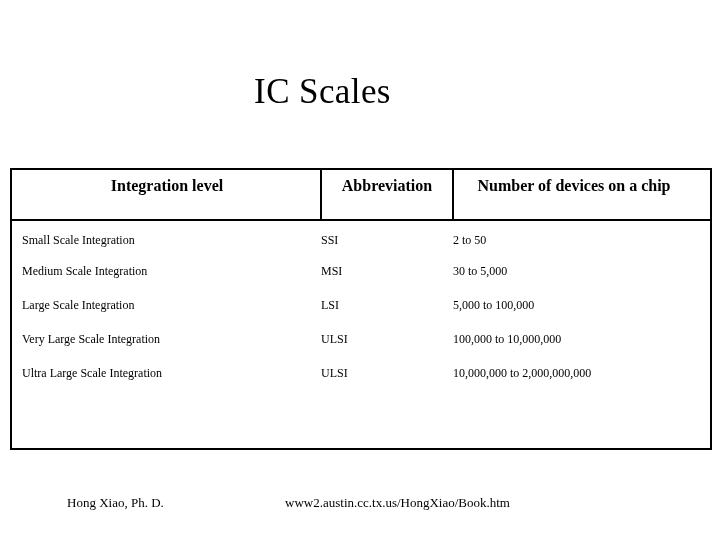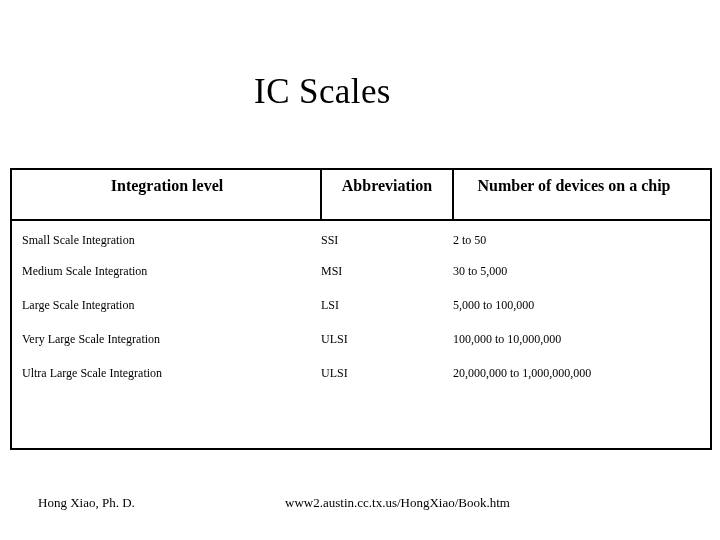--- a/index.html
+++ b/index.html
@@ -103,21 +103,21 @@
     position: absolute;
     left: 0;
     top: 492px;
     width: 720px;
     height: 44px;
     font-size: 13px;
     line-height: 17px;
   }
   .footer .f-author {
     position: absolute;
-    left: 38px;
+    left: 67px;
     top: 2px;
     white-space: nowrap;
   }
   .footer .f-url {
     position: absolute;
     left: 230px;
     top: 2px;
     width: 280px;
     text-align: right;
     word-break: break-all;
@@ -166,21 +166,21 @@
         <td class="d-devices">5,000 to 100,000</td>
       </tr>
       <tr>
         <td class="d-level">Very Large Scale Integration</td>
         <td class="d-abbr">ULSI</td>
         <td class="d-devices">100,000 to 10,000,000</td>
       </tr>
       <tr>
         <td class="d-level">Ultra Large Scale Integration</td>
         <td class="d-abbr">ULSI</td>
-        <td class="d-devices">20,000,000 to 1,000,000,000</td>
+        <td class="d-devices">10,000,000 to 2,000,000,000</td>
       </tr>
     </tbody>
   </table>
 </div>
 
 <div class="footer">
   <div class="f-author">Hong Xiao, Ph. D.</div>
   <div class="f-url">www2.austin.cc.tx.us/HongXiao/Book.htm</div>
 </div>
 

